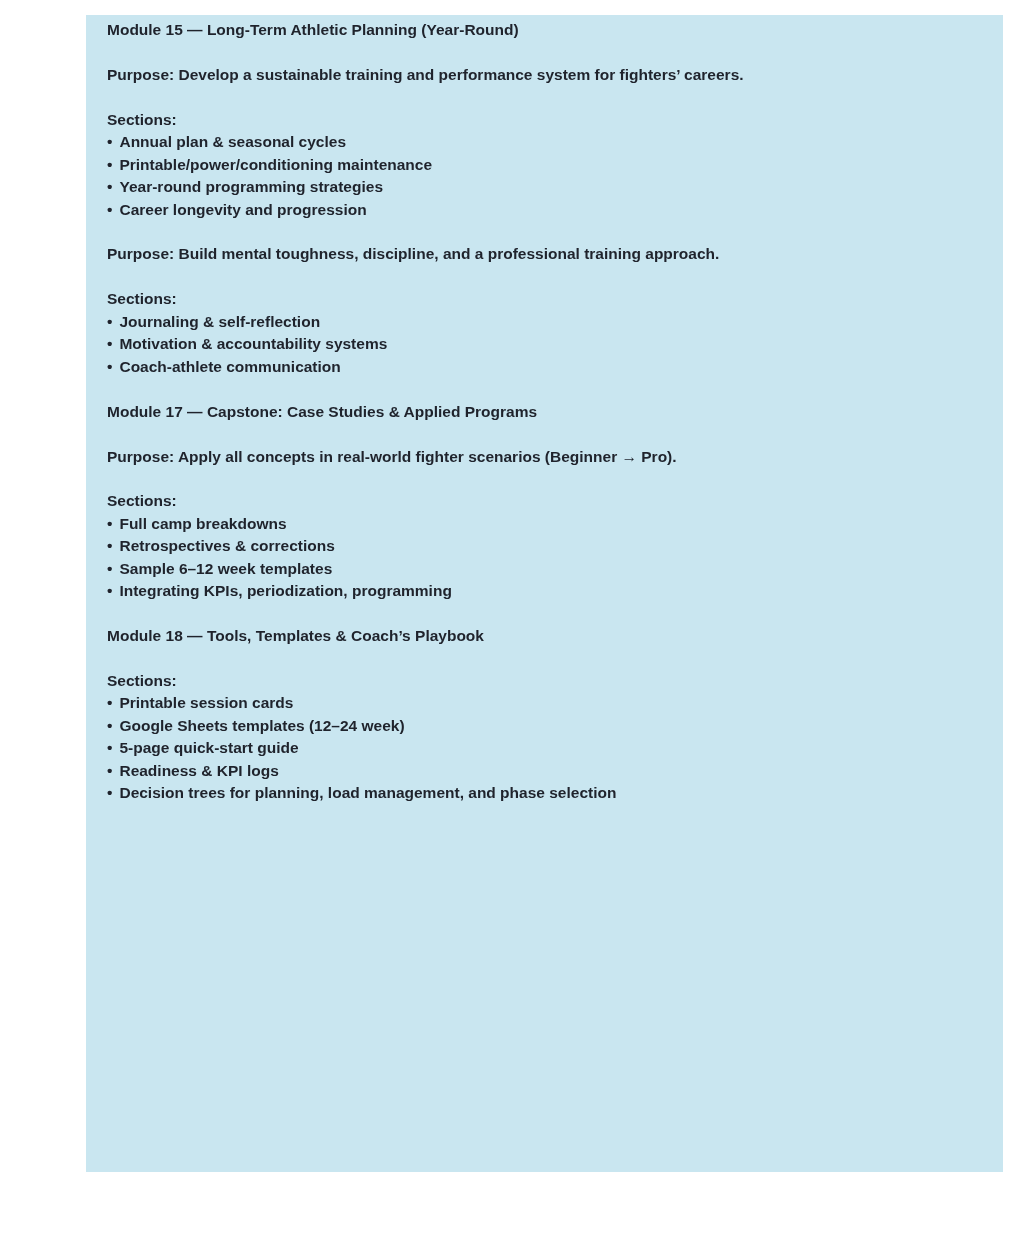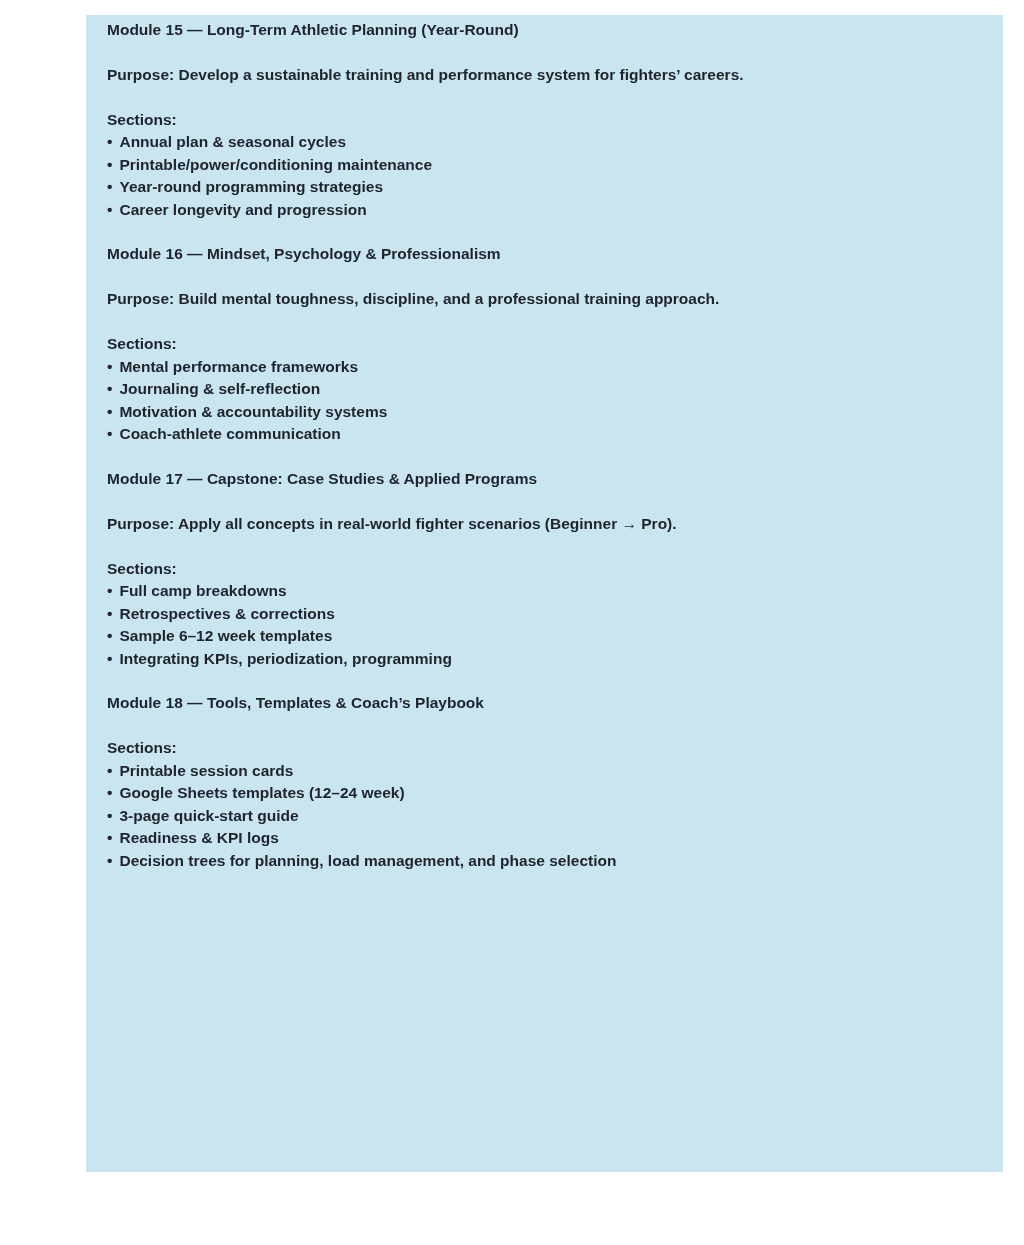--- a/index.html
+++ b/index.html
@@ -60,25 +60,23 @@
         <div class="sections">
           <div class="line">Sections:</div>
           <div class="line"><span class="bullet-marker">•</span><span>Annual plan &amp; seasonal cycles</span></div>
           <div class="line"><span class="bullet-marker">•</span><span>Printable/power/conditioning maintenance</span></div>
           <div class="line"><span class="bullet-marker">•</span><span>Year-round programming strategies</span></div>
           <div class="line"><span class="bullet-marker">•</span><span>Career longevity and progression</span></div>
         </div>
       </div>
 
       <div>
-        <div class="para line">Module 16 — Mindset, Psychology &amp; Professionalism</div>
         <div class="para line">Purpose: Build mental toughness, discipline, and a professional training approach.</div>
         <div class="sections">
           <div class="line">Sections:</div>
-          <div class="line"><span class="bullet-marker">•</span><span>Mental performance frameworks</span></div>
           <div class="line"><span class="bullet-marker">•</span><span>Journaling &amp; self-reflection</span></div>
           <div class="line"><span class="bullet-marker">•</span><span>Motivation &amp; accountability systems</span></div>
           <div class="line"><span class="bullet-marker">•</span><span>Coach-athlete communication</span></div>
         </div>
       </div>
 
       <div>
         <div class="para line">Module 17 — Capstone: Case Studies &amp; Applied Programs</div>
         <div class="para line">Purpose: Apply all concepts in real-world fighter scenarios (Beginner → Pro).</div>
         <div class="sections">
@@ -89,21 +87,21 @@
           <div class="line"><span class="bullet-marker">•</span><span>Integrating KPIs, periodization, programming</span></div>
         </div>
       </div>
 
       <div>
         <div class="para line">Module 18 — Tools, Templates &amp; Coach’s Playbook</div>
         <div class="sections">
           <div class="line">Sections:</div>
           <div class="line"><span class="bullet-marker">•</span><span>Printable session cards</span></div>
           <div class="line"><span class="bullet-marker">•</span><span>Google Sheets templates (12–24 week)</span></div>
-          <div class="line"><span class="bullet-marker">•</span><span>3-page quick-start guide</span></div>
+          <div class="line"><span class="bullet-marker">•</span><span>5-page quick-start guide</span></div>
           <div class="line"><span class="bullet-marker">•</span><span>Readiness &amp; KPI logs</span></div>
           <div class="line"><span class="bullet-marker">•</span><span>Decision trees for planning, load management, and phase selection</span></div>
         </div>
       </div>
 
     </div>
   </div>
 </div>
 
 </body></html>

